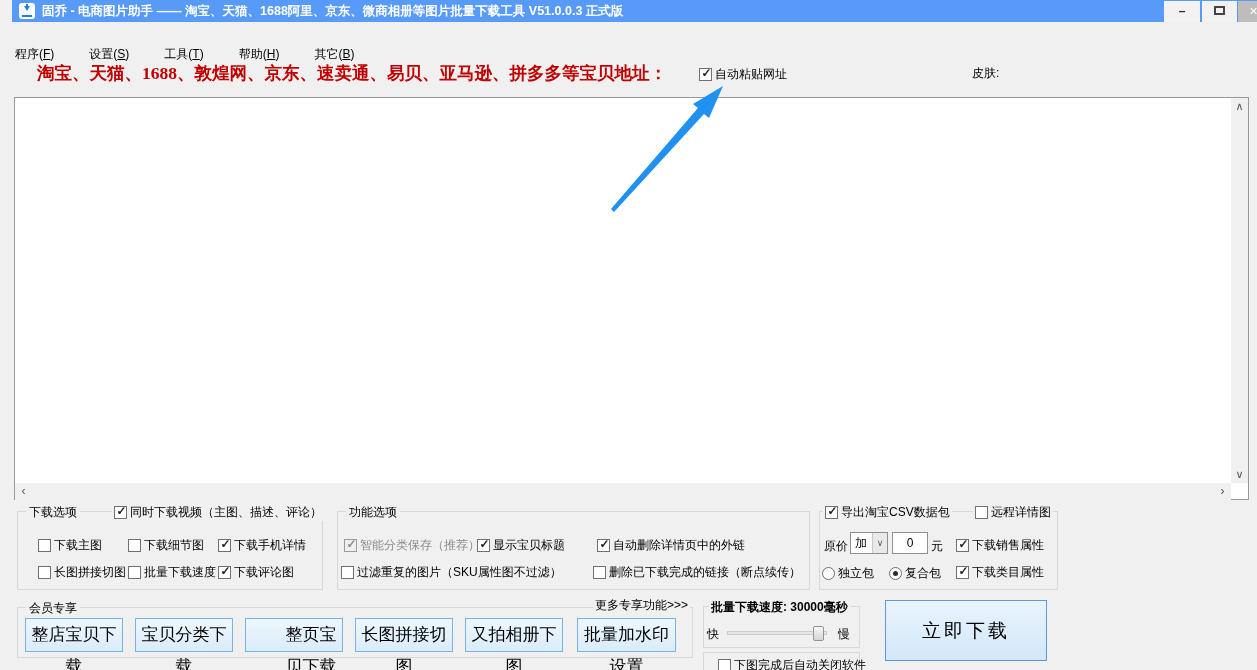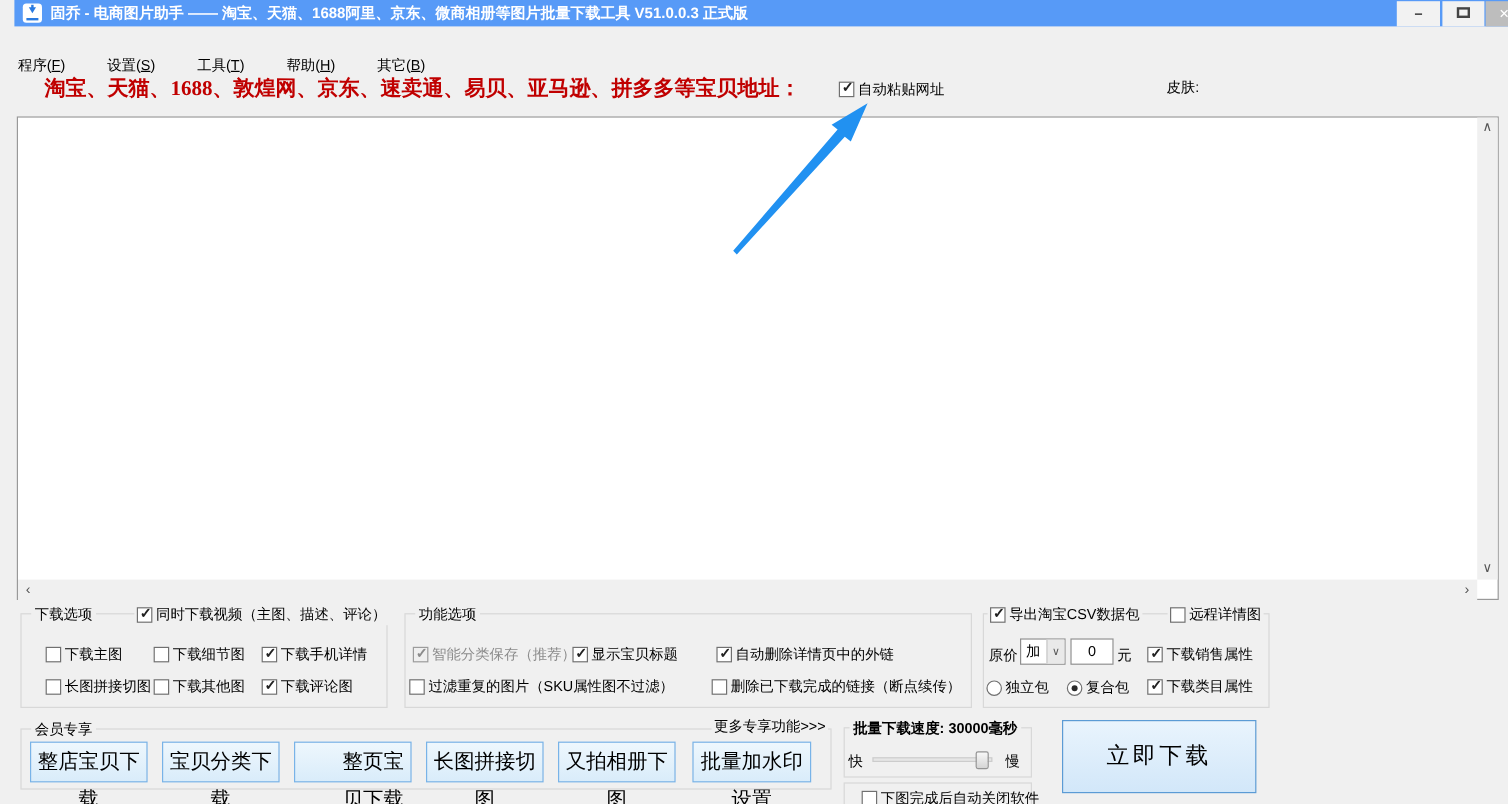--- a/index.html
+++ b/index.html
@@ -163,21 +163,21 @@
   <label class="cb absrow on" style="left:218px; top:537px;">
     <span class="box"></span>
       <span>下载手机详情</span>
   </label>
   <label class="cb absrow" style="left:38px; top:564px;">
     <span class="box"></span>
       <span>长图拼接切图</span>
   </label>
   <label class="cb absrow" style="left:128px; top:564px;">
     <span class="box"></span>
-      <span>下载其他图</span>
+      <span>批量下载速度</span>
   </label>
   <label class="cb absrow on" style="left:218px; top:564px;">
     <span class="box"></span>
       <span>下载评论图</span>
   </label>
 
   <div class="group" id="grp-fn">
     <span class="glabel">功能选项</span>
   </div>
   <label class="cb dis absrow on" style="left:344px; top:537px;">

